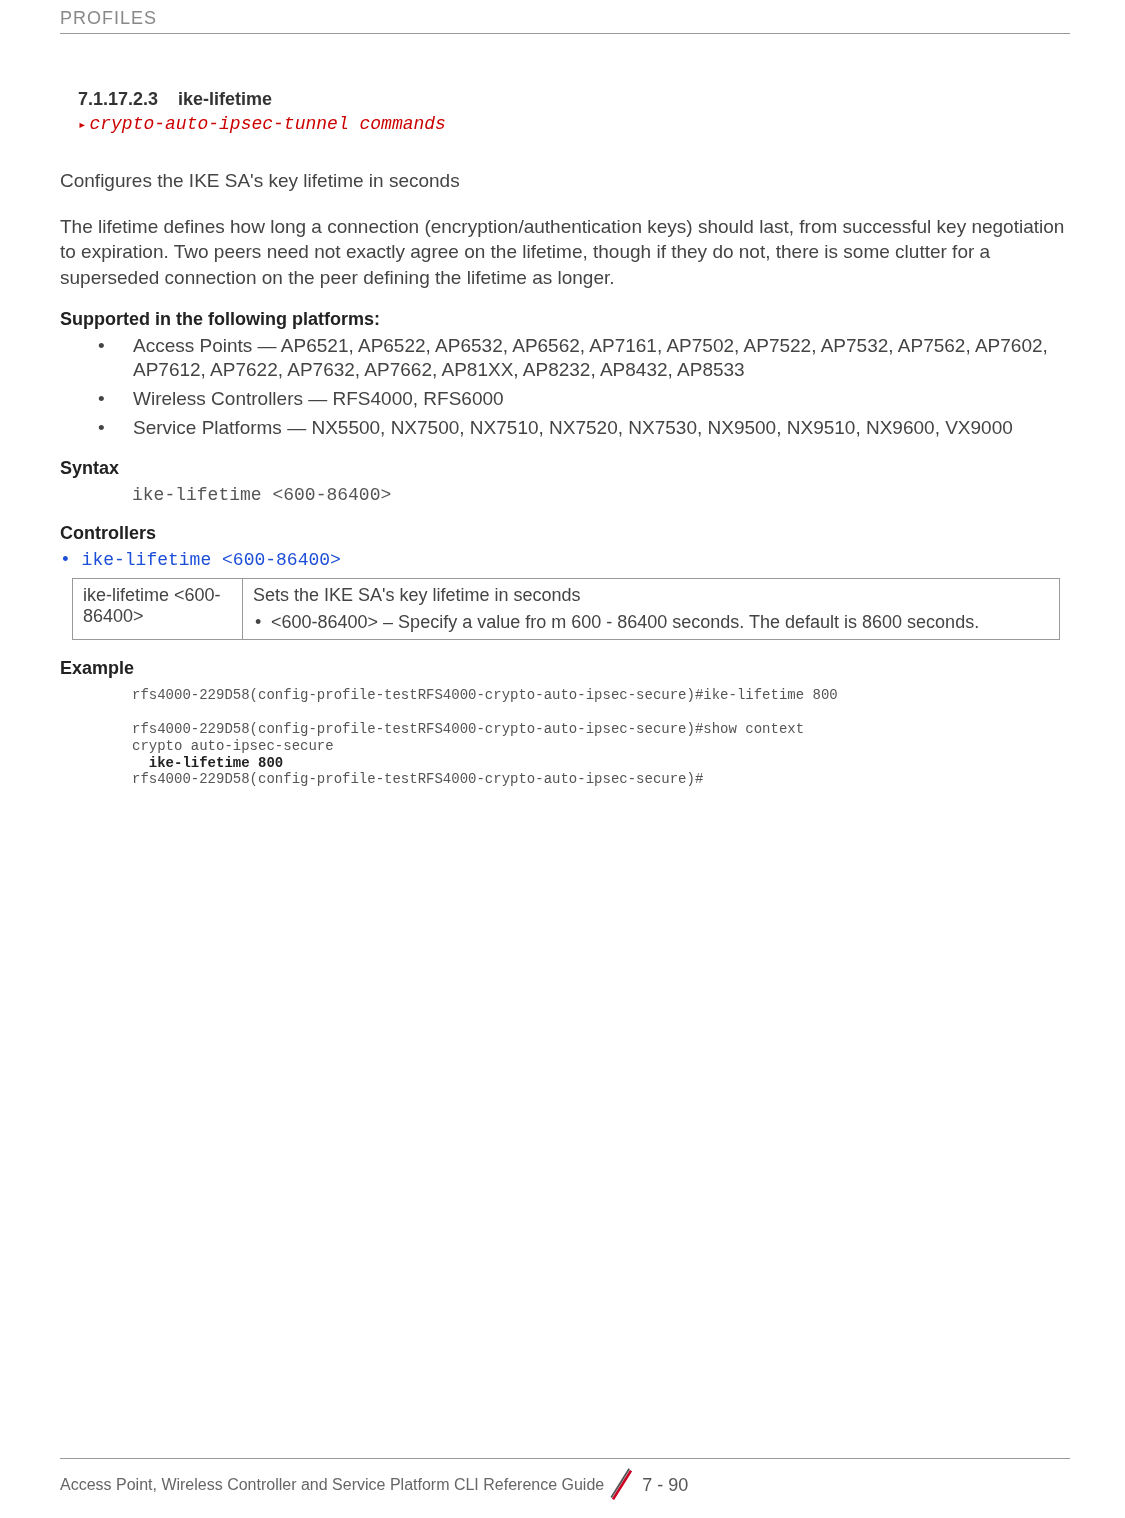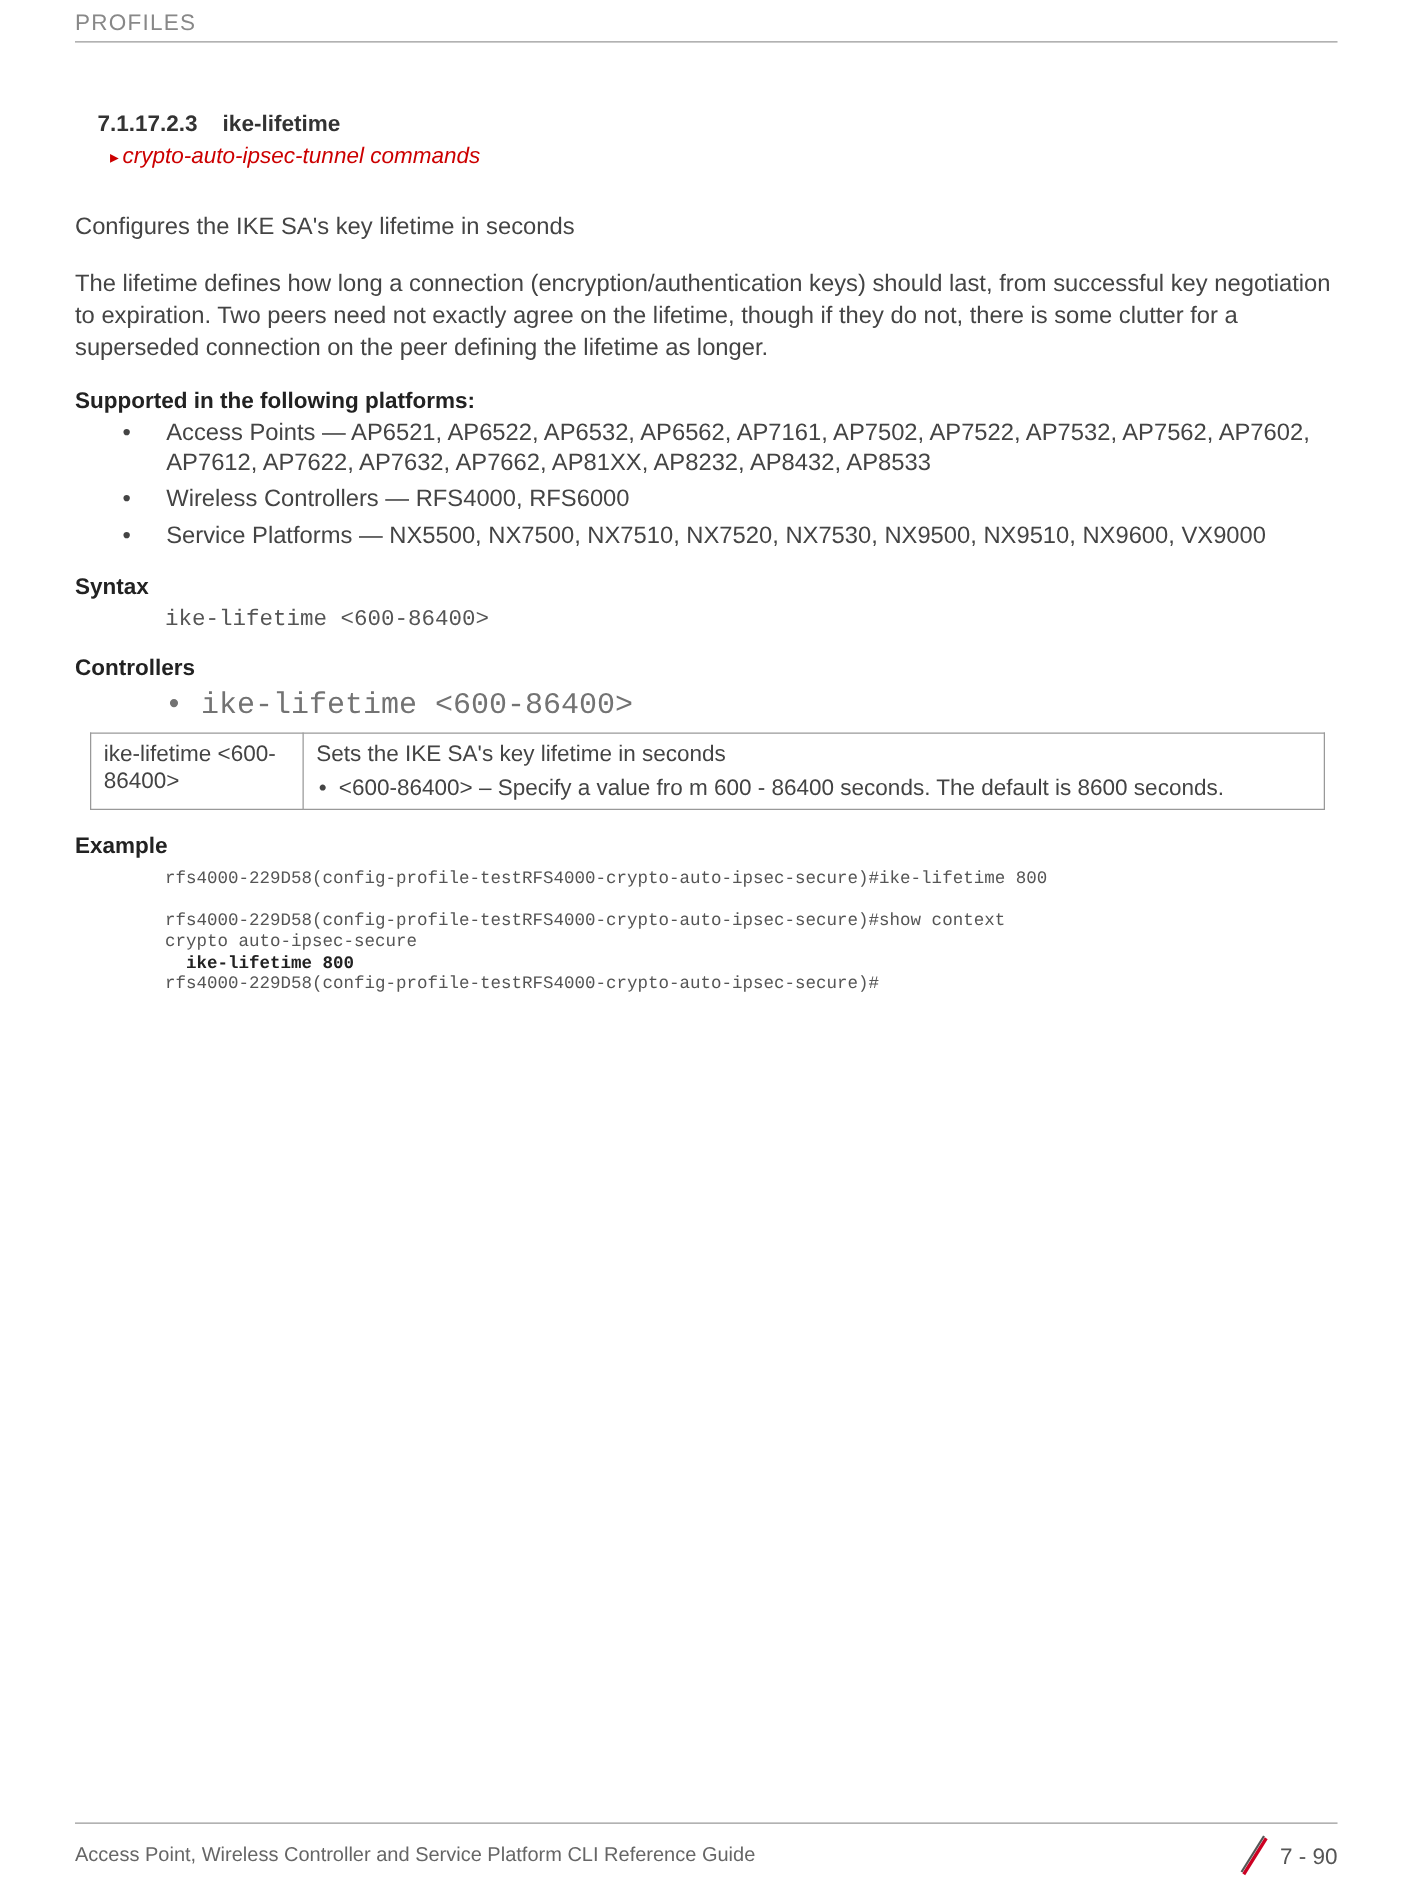--- a/index.html
+++ b/index.html
@@ -36,25 +36,26 @@
     .section-number-title {
       margin-left: 18px;
       font-weight: bold;
       font-size: 18px;
     }
     .section-number {
       display: inline-block;
       margin-right: 15px;
     }
     .breadcrumb {
-      margin-left: 28px;
+      margin-left: 18px;
       margin-top: 4px;
       color: #c00;
       font-style: italic;
       font-size: 18px;
+      font-family: Liberation Mono, monospace;
     }
     .breadcrumb .arrow {
       font-style: normal;
       margin-right: 3px;
       font-size: 14px;
     }
     .intro {
       margin-top: 34px;
       font-size: 19px;
       line-height: 1.35;
@@ -93,24 +94,23 @@
     }
     .syntax-block {
       font-family: "Courier New", monospace;
       font-size: 18px;
       margin-left: 72px;
       margin-top: 6px;
       color: #555;
     }
     .param-bullet {
       font-family: "Courier New", monospace;
-      font-size: 24px;
-      margin-left: 72px;
+      font-size: 18px;
       margin-top: 6px;
-      color: #737373;
+      color: #1d4ed8;
     }
     .param-table {
       border-collapse: collapse;
       width: calc(100% - 22px);
       margin-left: 12px;
       margin-top: 8px;
       font-size: 18px;
     }
     .param-table td {
       border: 1px solid #999;
@@ -153,21 +153,20 @@
     }
     .footer-line {
       border: none;
       border-top: 1px solid #999;
     }
     .footer-text {
       font-size: 16px;
       color: #666;
       padding-top: 8px;
       display: flex;
-      justify-content: space-between;
       align-items: center;
     }
     .page-num {
       display: flex;
       align-items: center;
       gap: 2px;
       font-size: 18px;
       color: #555;
     }
     .slash-icon svg {

